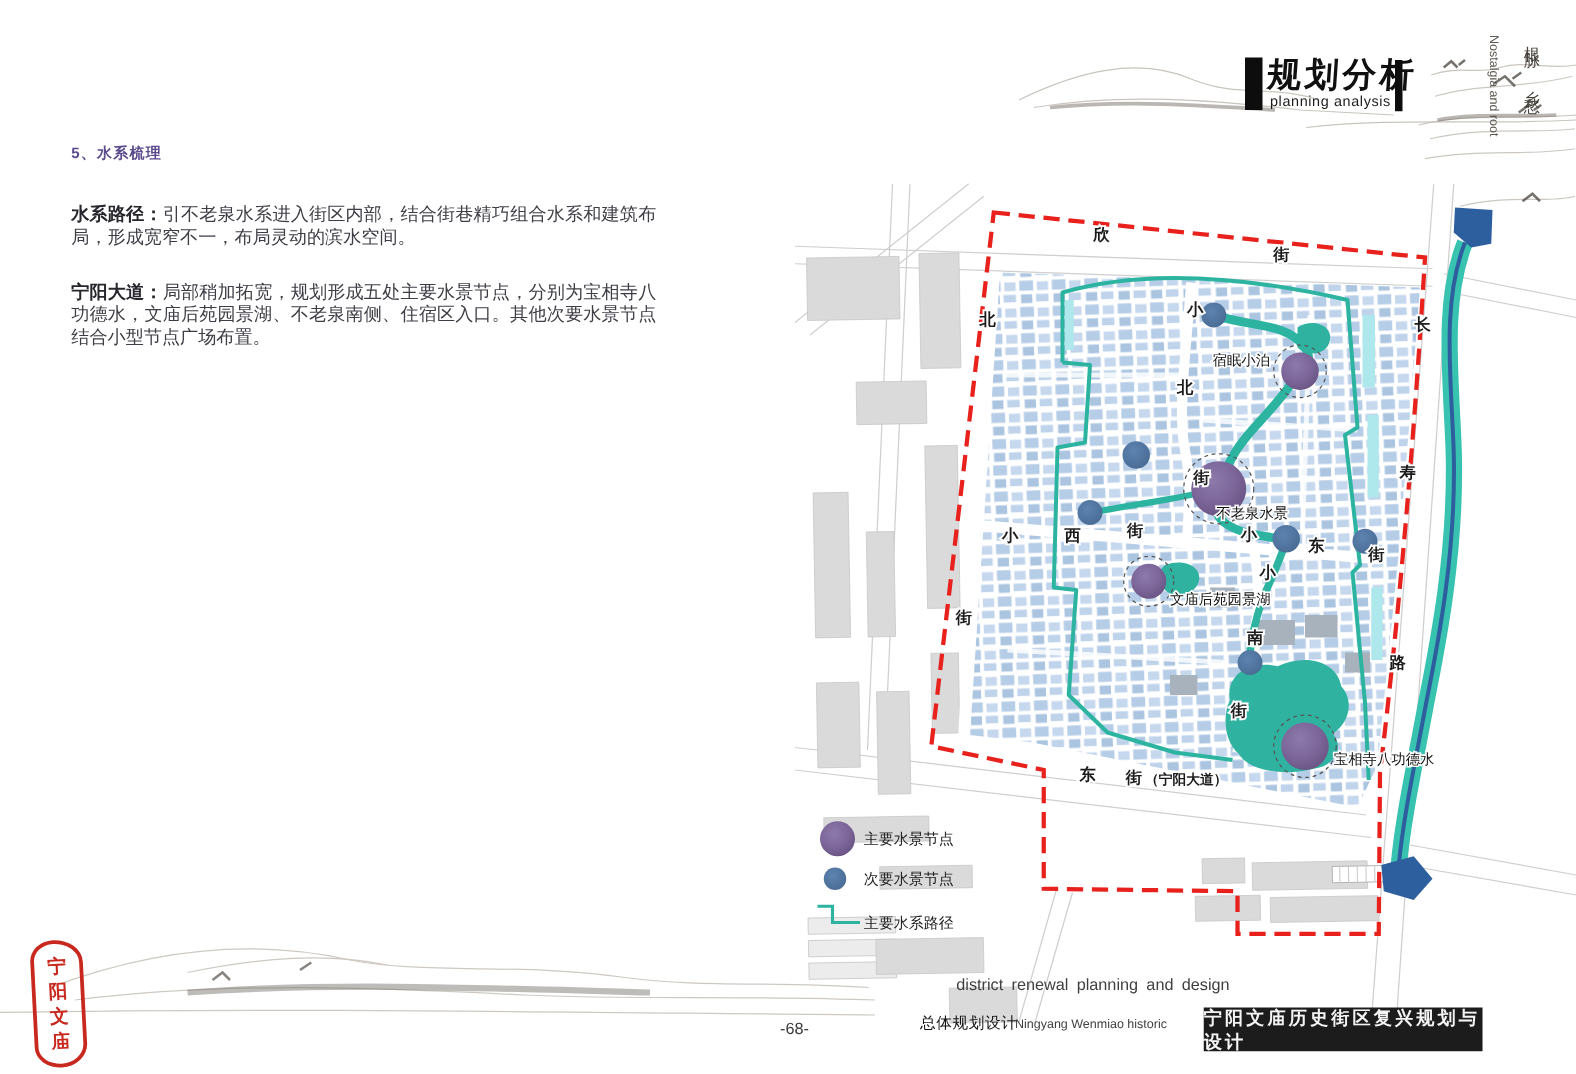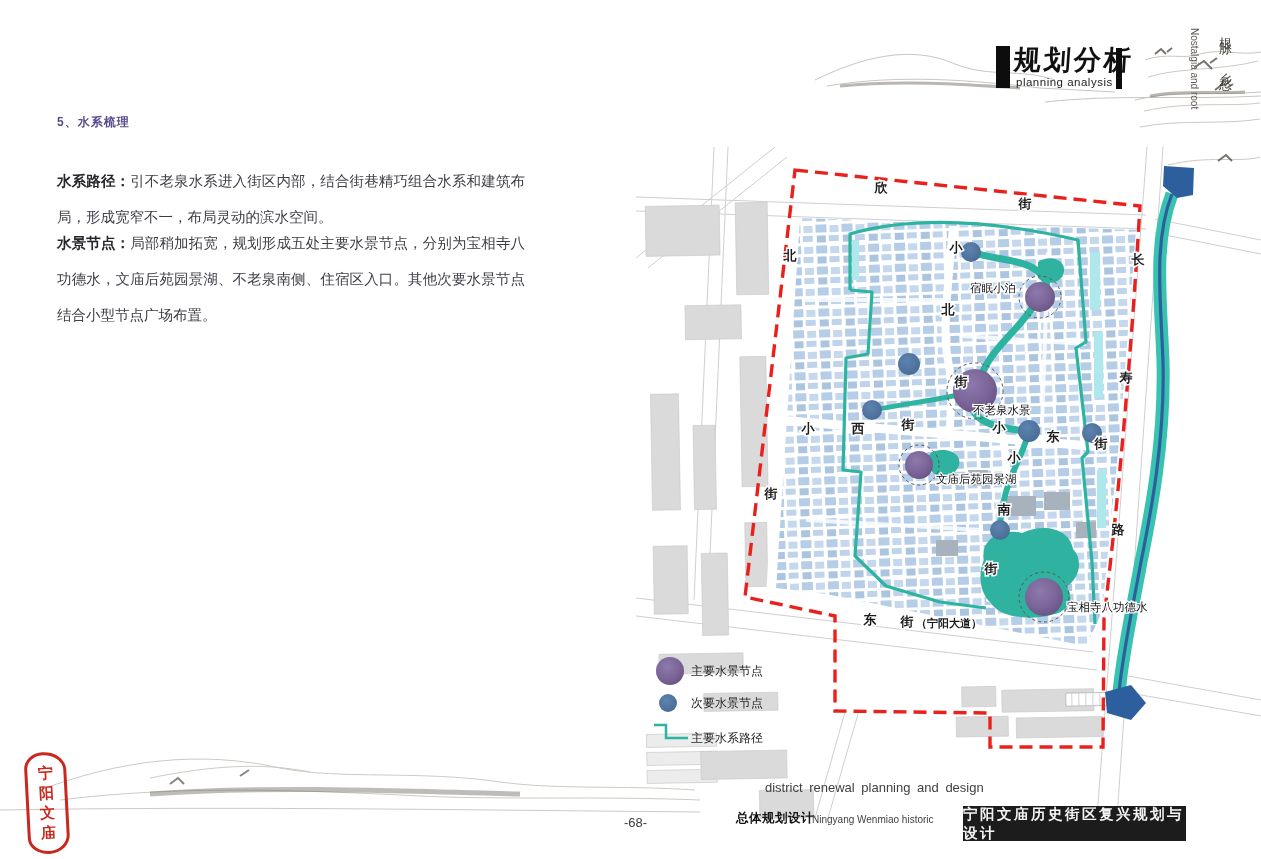--- a/index.html
+++ b/index.html
@@ -16,28 +16,28 @@
   .hdr-title-cn{left:1014px;top:42px;font-size:27px;font-weight:bold;color:#101010;
     letter-spacing:3px;transform:skewX(-4deg);}
   .hdr-title-en{left:1016px;top:76px;font-size:11.5px;color:#1c1c1c;letter-spacing:.5px;text-align:center;}
   .corner-cn{left:1216px;top:26px;writing-mode:vertical-rl;font-size:13px;color:#44403a;
     letter-spacing:5px;}
   .corner-en{left:1200px;top:28px;transform:rotate(90deg);transform-origin:left top;
     font-size:10px;color:#5d5850;white-space:nowrap;}
 
   
   .art-heading{left:57px;top:114px;font-size:12px;font-weight:bold;color:#5b4a8c;letter-spacing:1px;}
-  .para{left:57px;width:468px;font-size:14.5px;line-height:36px;color:#3d3d45;text-align:justify;}
+  .para{left:57px;width:468px;font-size:14.5px;line-height:18px;color:#3d3d45;text-align:justify;}
   .para .plabel{font-weight:bold;color:#26262c;}
   .para1{top:148px;}
   .para2{top:210px;}
 
   
   .page-num{left:624px;top:815px;font-size:13px;color:#3a3a3a;}
-  .doc-cn{left:736px;top:810px;font-size:12.5px;font-weight:bold;color:#141414;letter-spacing:.5px;}
+  .doc-cn{left:736px;top:810px;font-size:12.5px;font-weight:normal;color:#141414;letter-spacing:.5px;}
   .doc-en1{left:812px;top:814px;font-size:10px;color:#3f3f3f;}
   .doc-en2{left:765px;top:780px;font-size:13px;color:#3f3f3f;word-spacing:3px;}
   .banner{left:963px;top:806px;width:223px;height:35px;background:#1c1c1c;
     display:flex;align-items:center;justify-content:center;
     font-family:"Liberation Serif","DejaVu Serif",serif;
     font-size:14.5px;font-weight:bold;color:#f4f4f4;letter-spacing:2.5px;}
 
   
   .seal{left:26px;top:752px;width:36px;height:96px;border:3px solid #c8281e;
     border-radius:45% 55% 50% 50% / 16% 18% 18% 16%;
@@ -97,21 +97,21 @@
 
 <div class="abs hdr-blackbox"></div>
 <div class="abs hdr-title-cn">规划分析</div>
 <div class="abs hdr-title-en">planning analysis</div>
 <div class="abs hdr-bar"></div>
 <div class="abs corner-cn">根脉 · 乡愁</div>
 <div class="abs corner-en">Nostalgia and root</div>
 
 <div class="abs art-heading">5、水系梳理</div>
 <p class="abs para para1"><span class="plabel">水系路径：</span><span>引不老泉水系进入街区内部，结合街巷精巧组合水系和建筑布局，形成宽窄不一，布局灵动的滨水空间。</span></p>
-<p class="abs para para2"><span class="plabel">水景节点：</span><span>局部稍加拓宽，规划形成五处主要水景节点，分别为宝相寺八功德水，文庙后苑园景湖、不老泉南侧、住宿区入口。其他次要水景节点结合小型节点广场布置。</span></p>
+<p class="abs para para2"><span class="plabel">宁阳大道：</span><span>局部稍加拓宽，规划形成五处主要水景节点，分别为宝相寺八功德水，文庙后苑园景湖、不老泉南侧、住宿区入口。其他次要水景节点结合小型节点广场布置。</span></p>
 
 <svg class="abs" style="left:630px;top:130px;" width="631" height="690" viewBox="630 130 631 690">
   <defs>
     <pattern id="pb" width="26" height="21" patternUnits="userSpaceOnUse" patternTransform="rotate(-2)">
       <rect x="1" y="1" width="11" height="8" fill="#b6cde7"></rect>
       <rect x="15" y="2" width="9" height="7" fill="#c6d8ee"></rect>
       <rect x="2" y="12" width="9" height="7" fill="#abc5e1"></rect>
       <rect x="14" y="12" width="10" height="6" fill="#bfd4eb"></rect>
     </pattern>
     <radialGradient id="gmain" cx="40%" cy="35%" r="75%">

